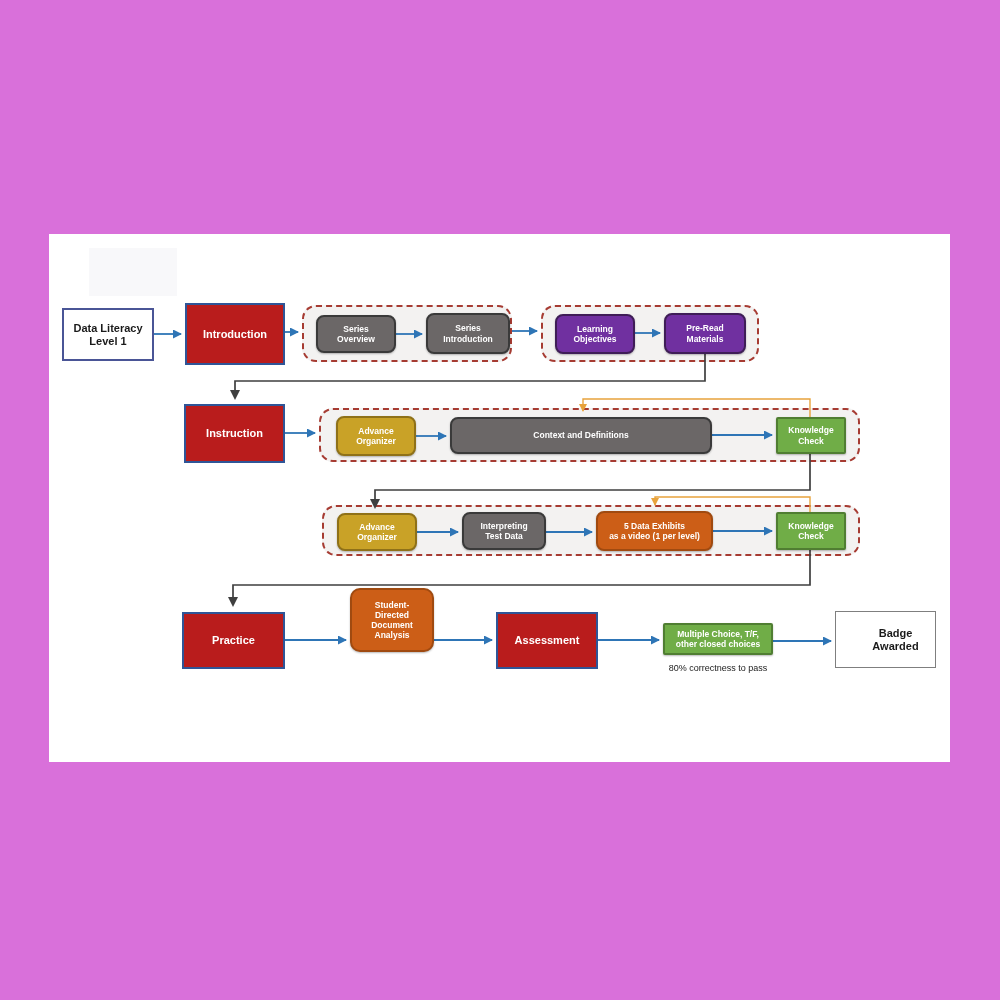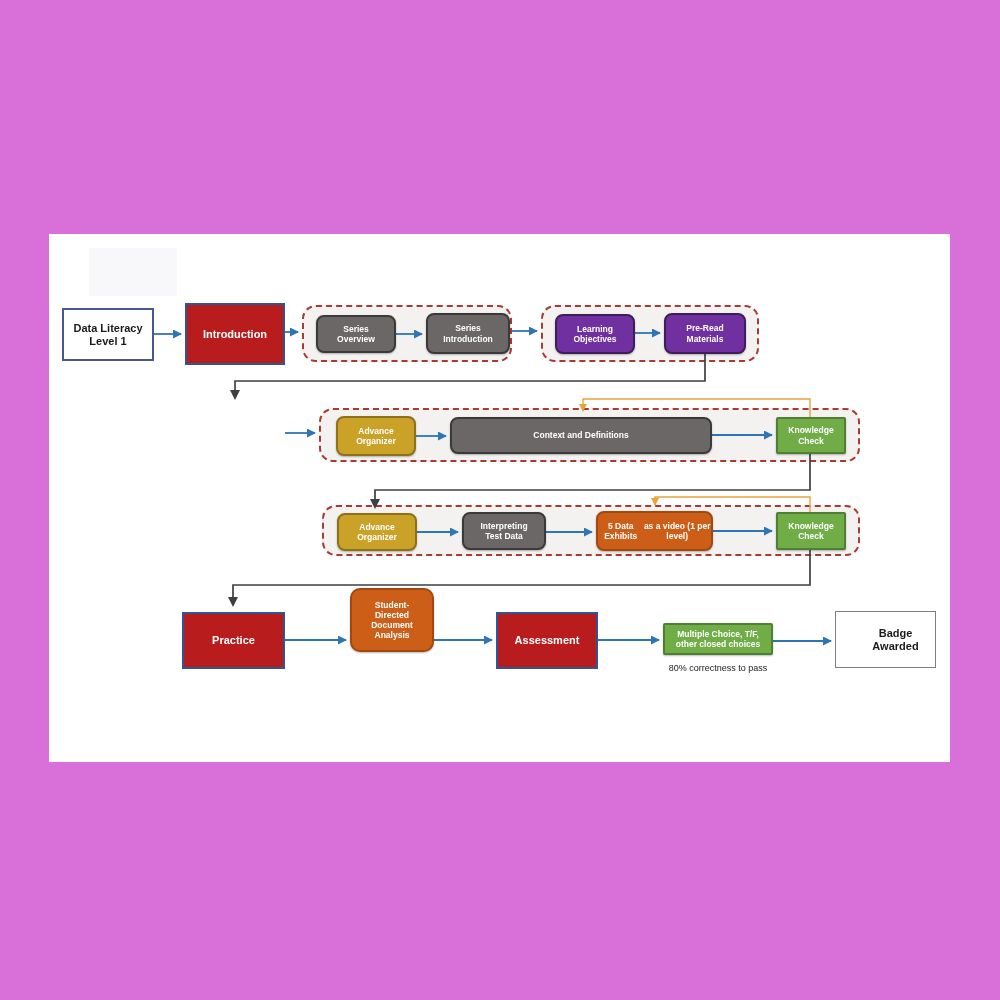--- a/index.html
+++ b/index.html
@@ -109,37 +109,40 @@
   <div class="node small gray" style="left:377px;top:79px;width:84px;height:41px;">
     <span class="inner" style="max-width:62px;">Series Introduction</span>
   </div>
   <div class="node small purple" style="left:506px;top:80px;width:80px;height:40px;">
     <span class="inner" style="max-width:56px;">Learning Objectives</span>
   </div>
   <div class="node small purple" style="left:615px;top:79px;width:82px;height:41px;">
     <span class="inner" style="max-width:56px;">Pre-Read Materials</span>
   </div>
 
+  <div class="node phase" style="left:135px;top:170px;width:101px;height:59px;">
+    <span class="inner">Instruction</span>
+  </div>
   <div class="node small gold" style="left:287px;top:182px;width:80px;height:40px;">
     <span class="inner" style="max-width:56px;">Advance Organizer</span>
   </div>
   <div class="node small gray" style="left:401px;top:183px;width:262px;height:37px;">
     <span class="inner">Context and Definitions</span>
   </div>
   <div class="node small green" style="left:727px;top:183px;width:70px;height:37px;">
     <span class="inner" style="max-width:58px;">Knowledge Check</span>
   </div>
 
   <div class="node small gold" style="left:288px;top:279px;width:80px;height:38px;">
     <span class="inner" style="max-width:56px;">Advance Organizer</span>
   </div>
   <div class="node small gray" style="left:413px;top:278px;width:84px;height:38px;">
     <span class="inner" style="max-width:60px;">Interpreting Test Data</span>
   </div>
-  <div class="node small orange" style="left:547px;top:277px;width:117px;height:40px;flex-direction:row;">
+  <div class="node small orange" style="left:547px;top:277px;width:117px;height:40px;flex-direction:column;">
     <span class="inner">5 Data Exhibits</span>
     <span class="inner">as a video (1 per level)</span>
   </div>
   <div class="node small green" style="left:727px;top:278px;width:70px;height:38px;">
     <span class="inner" style="max-width:58px;">Knowledge Check</span>
   </div>
 
   <div class="node phase" style="left:133px;top:378px;width:103px;height:57px;">
     <span class="inner">Practice</span>
   </div>

